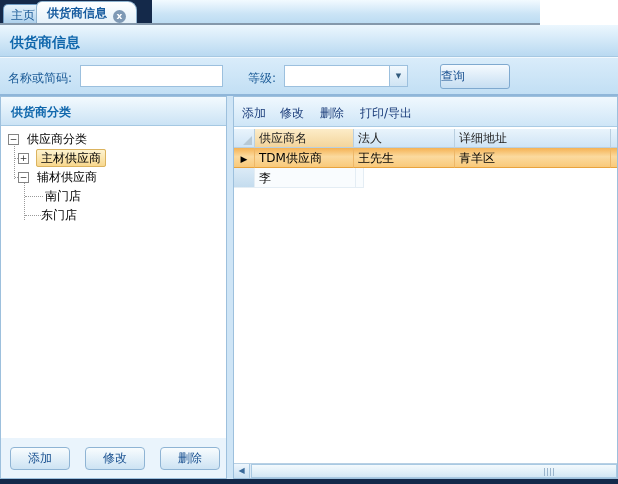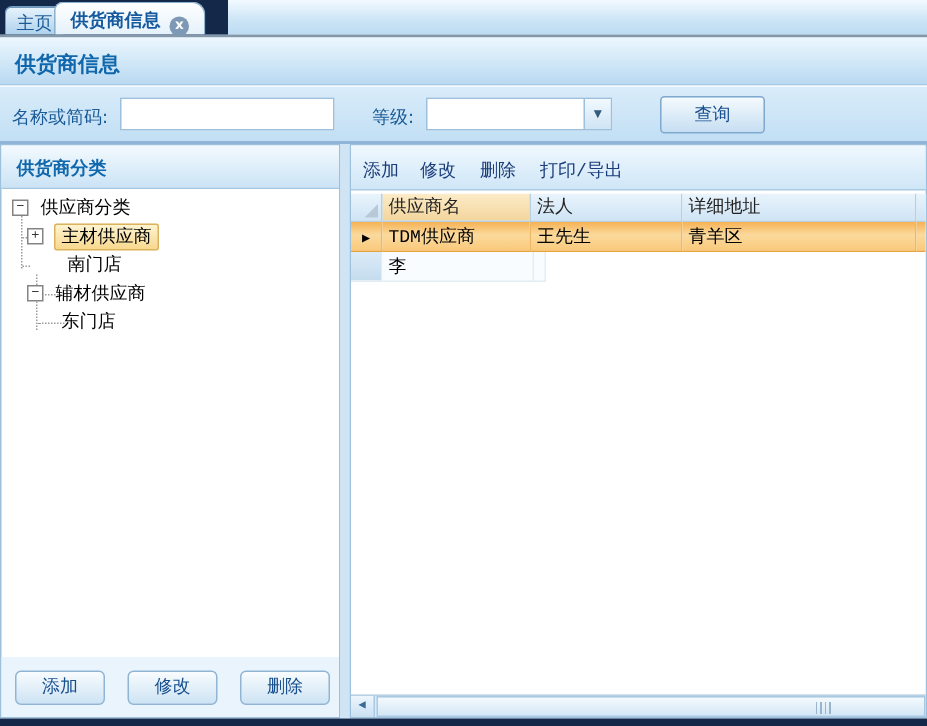--- a/index.html
+++ b/index.html
@@ -1,20 +1,20 @@
 <!DOCTYPE html>
 <html><head>
 <meta charset="utf-8">
 <style>
   html,body{margin:0;padding:0;background:#5a7a9a;}
   .screen{position:relative;width:618px;height:484px;background:#fff;overflow:hidden;
     font-family:"DejaVu Sans","Liberation Sans",sans-serif;font-size:12px;color:#000;}
 
   
-  .tabstrip{position:absolute;left:0;top:0;width:618px;height:25px;
+  .tabstrip{position:absolute;left:0;top:0;width:540px;height:25px;
     background:linear-gradient(#f2faff,#cbe4f6 60%,#bcdcf2);border-bottom:2px solid #8498ab;box-sizing:border-box;}
   .tabs-dark{position:absolute;left:0;top:0;width:152px;height:23px;background:#14294a;}
   .tab{position:absolute;box-sizing:border-box;cursor:pointer;}
   .tab-inactive{left:3px;top:4px;height:19px;padding:2px 7px 0 7px;
     background:linear-gradient(#e6f3fc,#aed1ec);border:1px solid #6f9cc4;border-bottom:none;
     border-radius:5px 7px 0 0;color:#1a5a96;}
   .tab-active{left:36px;top:1px;height:22px;padding:3px 10px 0 10px;
     background:linear-gradient(#ffffff,#e4f1fa);border:1px solid #8fb3cf;border-bottom:none;
     border-radius:6px 9px 0 0;color:#155a9e;font-weight:bold;}
   .tab-close{display:inline-block;width:13px;height:13px;margin-left:6px;border-radius:50%;
@@ -33,24 +33,24 @@
   .searchbar .lbl{position:absolute;top:12px;color:#1a5a96;}
   .inp{position:absolute;top:7px;height:22px;border:1px solid #9cc0de;background:#fff;
     box-sizing:border-box;font-family:inherit;font-size:12px;padding:0 4px;}
   .combo{position:absolute;top:7px;height:22px;border:1px solid #9cc0de;background:#fff;box-sizing:border-box;}
   .combo .val{position:absolute;left:3px;top:3px;right:18px;height:16px;overflow:hidden;}
   .combo .btn{position:absolute;right:0;top:0;width:17px;height:20px;
     background:linear-gradient(#f2f9fe,#cfe4f4);border-left:1px solid #9cc0de;
     text-align:center;font-size:7px;line-height:20px;color:#335b7d;cursor:pointer;}
   .btn-query{position:absolute;left:440px;top:6px;width:70px;height:25px;
     background:linear-gradient(#f5fafe,#c6def2);border:1px solid #7fa9cf;border-radius:3px;
-    color:#174f8f;font-size:12px;text-align:center;line-height:23px;cursor:pointer;box-sizing:border-box;}
-
-  
-  .main{position:absolute;left:0;top:96px;width:540px;height:383px;font-family:Liberation Mono, monospace;}
+    color:#174f8f;font-size:12px;line-height:23px;cursor:pointer;box-sizing:border-box;}
+
+  
+  .main{position:absolute;left:0;top:96px;width:540px;height:383px;}
   .panel-left{position:absolute;left:0;top:0;width:227px;height:383px;background:#fff;
     border:1px solid #9dc0dd;box-sizing:border-box;}
   .splitter{position:absolute;left:227px;top:0;width:6px;height:383px;background:#cfe5f6;cursor:col-resize;}
   .panel-right{position:absolute;left:233px;top:0;width:385px;height:383px;background:#fff;
     border:1px solid #9dc0dd;box-sizing:border-box;}
 
   .panel-hdr{position:absolute;left:0;top:0;right:0;height:29px;
     background:linear-gradient(#f3fafe,#cbe3f5);border-bottom:1px solid #a5c8e2;box-sizing:border-box;}
   .panel-hdr .t{position:absolute;left:10px;top:7px;font-weight:bold;color:#1067ac;}
 
@@ -158,25 +158,25 @@
         <div class="doth" style="left:14px;top:51px;width:5px"></div>
         <div class="doth" style="left:24px;top:70px;width:18px"></div>
         <div class="doth" style="left:24px;top:89px;width:18px"></div>
 
         <div class="tree-row" style="padding-left:7px;margin-top:4px">
           <span class="expander">−</span><span class="tree-lbl">供应商分类</span>
         </div>
         <div class="tree-row" style="padding-left:17px">
           <span class="expander">+</span><span class="tree-lbl sel">主材供应商</span>
         </div>
+        <div class="tree-row" style="padding-left:17px">
+          <span class="expander">−</span><span class="tree-lbl">辅材供应商</span>
+        </div>
         <div class="tree-row" style="padding-left:44px">
           <span class="tree-lbl" style="margin-left:0">南门店</span>
-        </div>
-        <div class="tree-row" style="padding-left:17px">
-          <span class="expander">−</span><span class="tree-lbl">辅材供应商</span>
         </div>
         <div class="tree-row" style="padding-left:40px">
           <span class="tree-lbl" style="margin-left:0">东门店</span>
         </div>
       </div>
 
       <div class="tree-footer">
         <div class="btn-sm" style="left:9px">添加</div>
         <div class="btn-sm" style="left:84px">修改</div>
         <div class="btn-sm" style="left:159px">删除</div>

